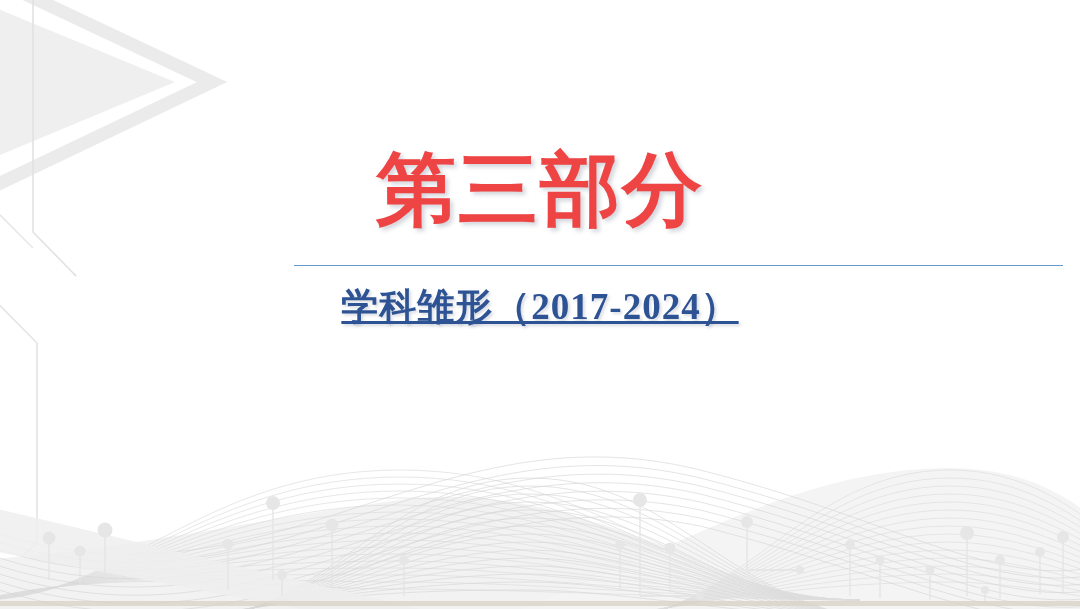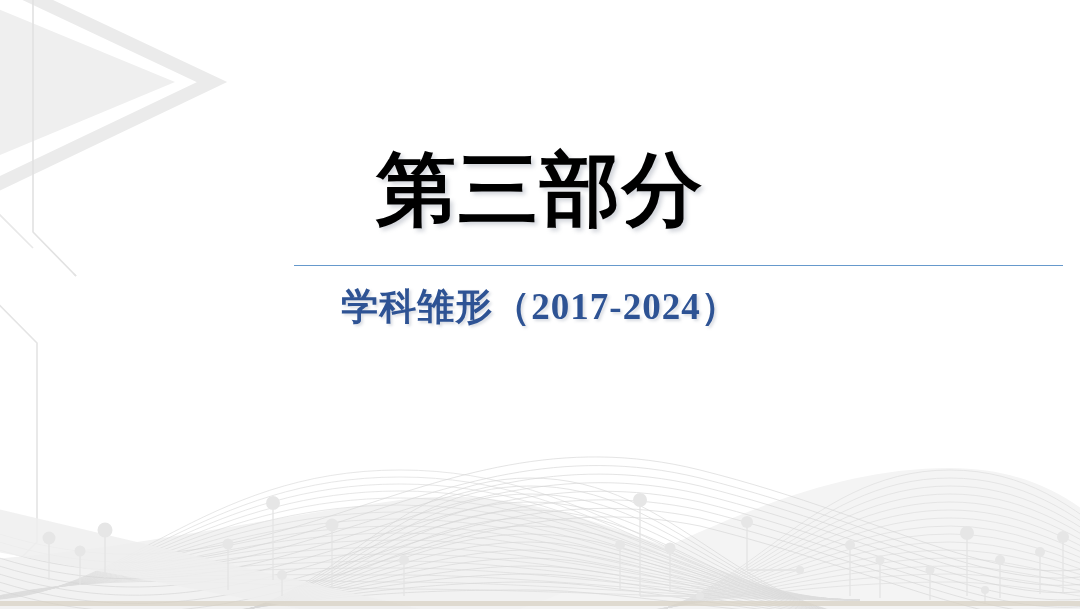--- a/index.html
+++ b/index.html
@@ -39,21 +39,21 @@
     text-align: center;
   }
 
   .main-title {
     display: block;
     font-family: Liberation Sans, sans-serif;
     font-weight: 700;
     font-size: 80px;
     line-height: 1.0;
     letter-spacing: 2px;
-    color: #000000;
+    color: #ef4444;
     text-shadow: 3px 3px 4px rgba(120,130,150,0.33);
     margin: 0;
     padding: 0;
   }
 
   .divider-wrap {
     position: absolute;
     left: 294px;
     top: 115px;
     width: 769px;
@@ -71,20 +71,21 @@
     top: 136px;
     width: 1080px;
     text-align: center;
     font-family: "Liberation Serif", "DejaVu Serif", serif;
     font-weight: 700;
     font-size: 37px;
     line-height: 1.15;
     letter-spacing: 1px;
     color: #2E5394;
     text-shadow: 2px 2px 3px rgba(120,130,150,0.28);
+    text-decoration: underline;
   }
 </style>
 </head>
 <body>
 
 <div id="slide">
 
   <svg class="bg-layer" viewBox="0 0 1080 609" width="1080" height="609" xmlns="http://www.w3.org/2000/svg">
 
     <path d="M -120 -40 L 175 82 L -120 205 Z" fill="#EFEFEF"></path>

